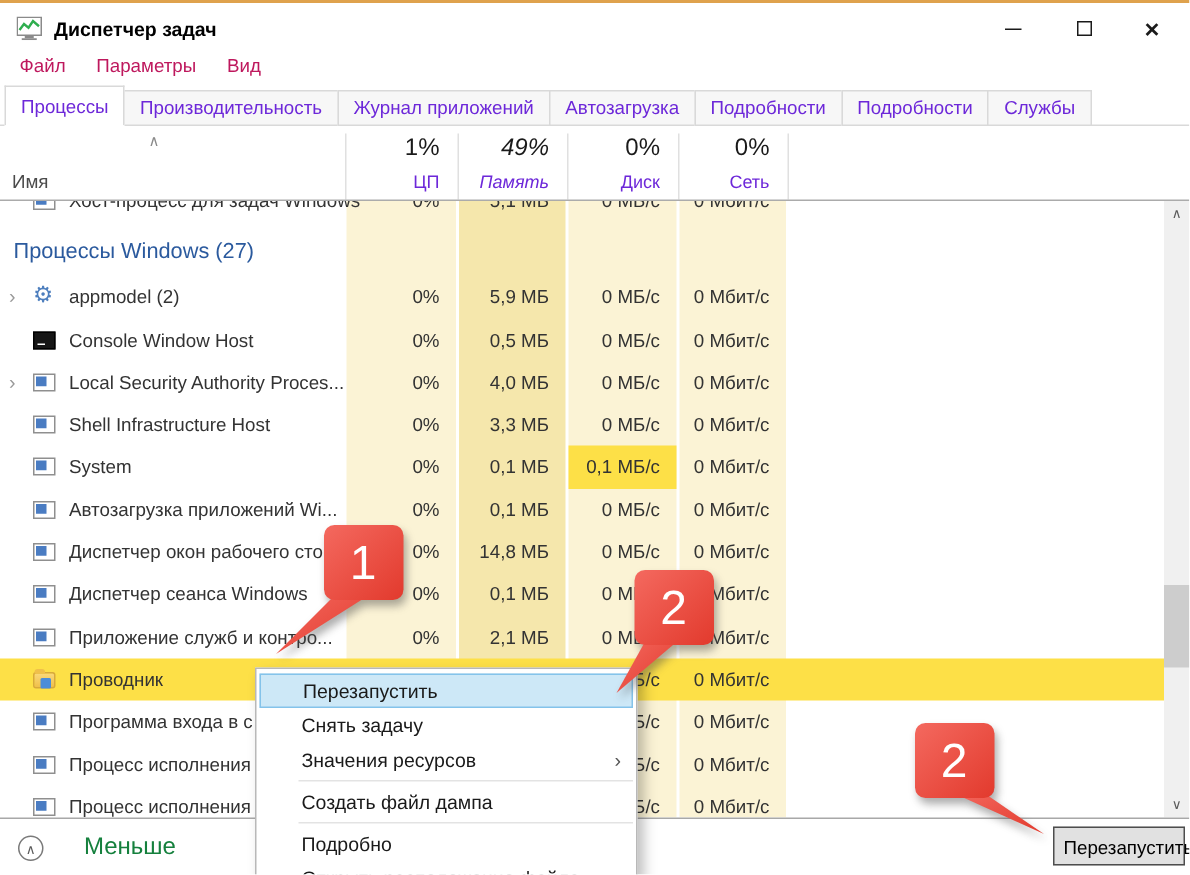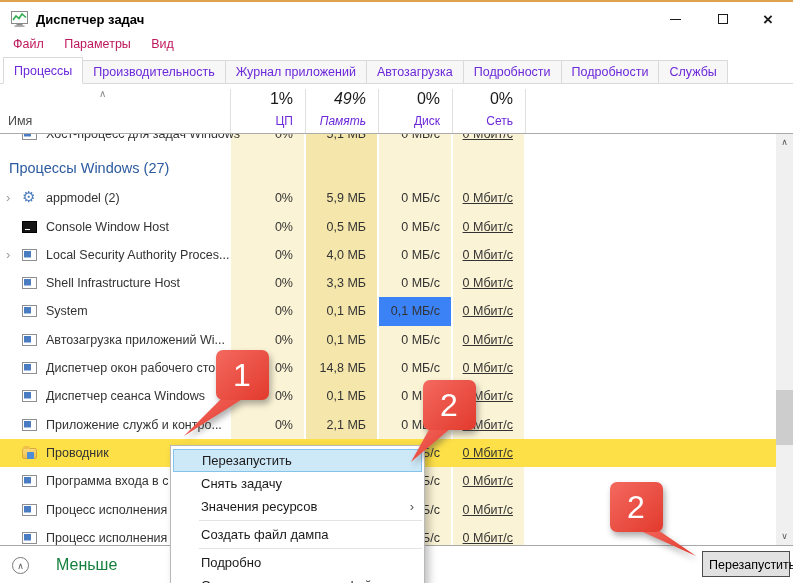--- a/index.html
+++ b/index.html
@@ -60,22 +60,22 @@
      background-image:linear-gradient(#fff,#fff);background-size:5px 1px;
      background-position:2px 7px;background-repeat:no-repeat;}
   .ic-gear .ric{border:none;top:5px;} 
   .ic-gear .ric::before{content:"⚙";font-size:15px;line-height:15px;color:#4E7FBE;}
   .ic-folder .ric{background:linear-gradient(#FAD87A,#F0C04A);border:1px solid #D8A93C;border-radius:2px;top:9px;height:11px;}
   .ic-folder .ric::before{content:"";position:absolute;left:0;top:-3px;width:7px;height:3px;
      background:#F0C04A;border-radius:2px 2px 0 0;}
   .ic-folder .ric::after{content:"";position:absolute;left:4px;top:3px;width:7px;height:7px;background:#4C8DD8;border-radius:1px;}
   .c{position:absolute;top:0;height:100%;line-height:28.3px;text-align:right;white-space:nowrap;}
   .c-cpu{left:231px;width:62px;} .c-mem{left:296px;width:70px;}
-  .c-disk{left:368px;width:72px;} .c-net{left:441px;width:72px;text-decoration:underline;}
-  .c-disk.hot{left:379px;width:72px;padding-right:11px;background:#3b82f6;}
+  .c-disk{left:368px;width:72px;} .c-net{left:441px;width:72px;}
+  .c-disk.hot{left:379px;width:72px;padding-right:11px;background:#fde047;}
   .grow{position:relative;height:36.3px;line-height:40px;padding-left:9px;
         font-size:14.5px;color:#2B5A9E;white-space:nowrap;}
   
   .scrollbar{position:absolute;right:0;top:132px;bottom:38px;width:17px;background:#F0F0F0;z-index:5;}
   .sb-btn{position:absolute;left:0;width:17px;height:17px;text-align:center;color:#5a5a5a;font-size:9px;line-height:17px;}
   .sb-up{top:0;} .sb-down{bottom:0;}
   .sb-thumb{position:absolute;left:0;width:17px;top:256px;height:55px;background:#CDCDCD;}
   
   .footer{position:absolute;left:0;right:0;bottom:0;height:38px;background:#fff;border-top:1px solid #A8A8A8;z-index:10;}
   .less-btn{position:absolute;left:12px;top:8px;height:22px;display:flex;align-items:center;cursor:pointer;}

